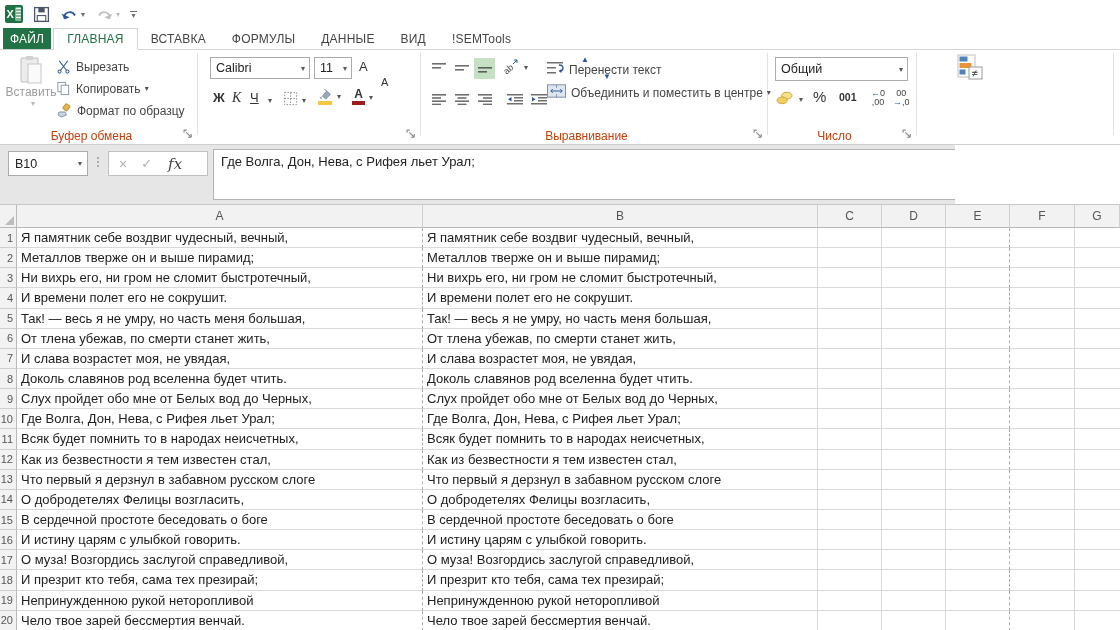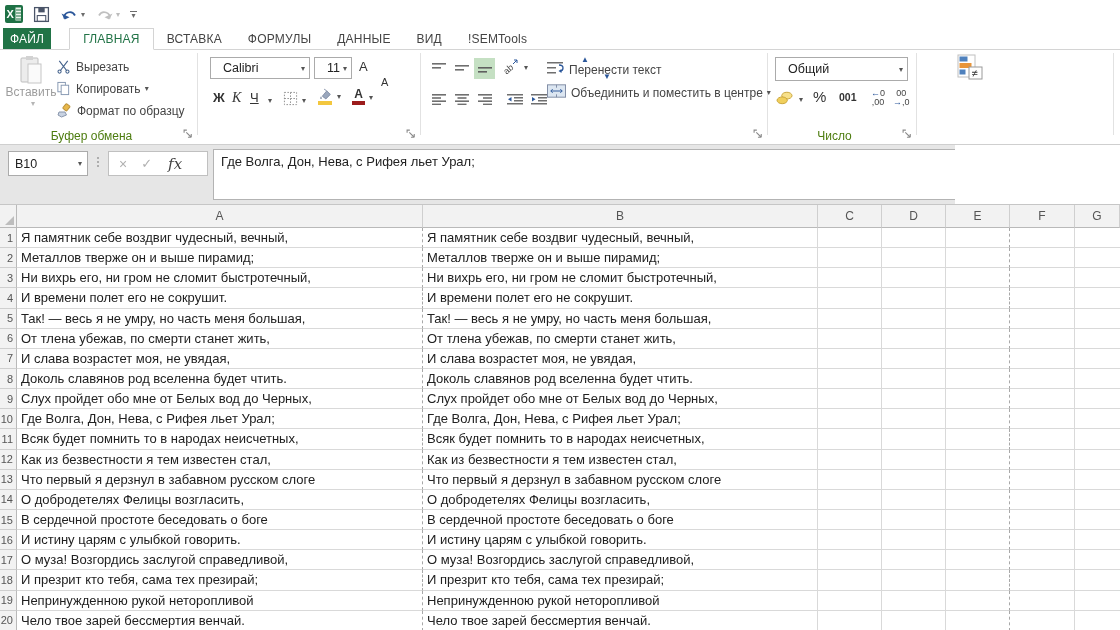--- a/index.html
+++ b/index.html
@@ -14,33 +14,33 @@
   .mini-caret { font-size:8px; color:#6d6d6d; margin-left:2px; }
   .mini-caret.dis { color:#bdbdbd; }
   #qat .logo { margin-left:5px; }
   .qat-custom { display:flex; flex-direction:column; align-items:center; margin-left:10px; line-height:4px; }
   .qat-custom .bar { width:7px; height:1px; background:#6d6d6d; margin-bottom:2px; }
 
   
   #tabrow { position:absolute; left:0; top:28px; width:1120px; height:22px; display:flex; align-items:stretch; border-bottom:1px solid #d4d4d4; background:#fff; }
   .tab { font-size:12px; color:#444; display:flex; align-items:center; padding:0 13px; letter-spacing:.2px; cursor:default; }
   .tab.file { background:#217346; color:#fff; margin-left:3px; padding:0 7px; }
-  .tab.active { background:#fff; color:#217346; border:1px solid #d4d4d4; border-bottom:1px solid #fff; margin-bottom:-1px; margin-left:18px; }
+  .tab.active { background:#fff; color:#217346; border:1px solid #d4d4d4; border-bottom:1px solid #fff; margin-bottom:-1px; margin-left:2px; }
 
   
   #ribbon { position:absolute; left:0; top:50px; width:1120px; height:95px; background:#fff; border-bottom:1px solid #cfcfcf; font-size:12px; color:#444; }
   .rsep { position:absolute; top:3px; width:1px; height:82px; background:#e2e2e2; }
   .rgroup { position:absolute; top:0; height:94px; }
-  .glabel { position:absolute; bottom:1px; left:0; right:14px; text-align:center; font-size:12px; color:#4d7c0f; }
+  .glabel { position:absolute; bottom:1px; left:0; right:14px; text-align:center; font-size:12px; color:#c2410c; }
   .launcher { position:absolute; right:3px; bottom:4px; width:11px; height:11px; }
   .icon14 svg, .icon16 svg { display:block; }
   .rbtn-line { position:absolute; display:flex; align-items:center; white-space:nowrap; }
   .rbtn-line .txt { margin-left:5px; }
   .caret { font-size:8px; color:#555; margin-left:4px; }
-  .combo { position:absolute; background:#fff; border:1px solid #ababab; display:flex; align-items:center; font-size:12.5px; color:#222; padding-left:12px; }
+  .combo { position:absolute; background:#fff; border:1px solid #ababab; display:flex; align-items:center; font-size:12.5px; color:#222; padding-left:5px; }
   .combo .caret { margin-left:auto; margin-right:4px; }
   .bigbtn { position:absolute; display:flex; flex-direction:column; align-items:center; }
   .tglbtn { position:absolute; width:21px; height:21px; display:flex; align-items:center; justify-content:center; }
   .tglbtn.sel { background:#c5e0c3; }
   .disabled-text { color:#9d9d9d; }
   .twoline { text-align:center; line-height:14px; font-size:12px; color:#444; }
 
   
   .bars { display:block; }
 
@@ -325,20 +325,21 @@
       </div>
       <div class="rbtn-line" style="left:127px;top:34px">
         <span><svg width="19" height="14" viewBox="0 0 20 14">
               <rect x="0.5" y="0.5" width="19" height="13" fill="#dce6f1" stroke="#7d8aa3"></rect>
               <path d="M10 0.5 v3 M10 10.5 v3" stroke="#7d8aa3"></path>
               <path d="M4 7 h12 M6 5 L4 7 L6 9 M14 5 L16 7 L14 9" stroke="#2b579a" fill="none"></path>
             </svg></span>
         <span class="txt">Объединить и поместить в центре</span>
         <span class="caret">▾</span>
       </div>
+      <div class="glabel">Выравнивание</div>
       <span class="launcher"><svg width="11" height="11" viewBox="0 0 10 10">
             <path d="M1 3.5 V1 H3.5" stroke="#8a8a8a" fill="none"></path>
             <path d="M3 3 L7.5 7.5 M7.5 7.5 v-3 M7.5 7.5 h-3" stroke="#8a8a8a" fill="none"></path>
           </svg></span>
     </div>
 
     <div class="rgroup" style="left:767px;width:149px">
       <div class="combo" style="left:8px;top:7px;width:133px;height:24px">
         <span>Общий</span>
         <span class="caret">▾</span>

